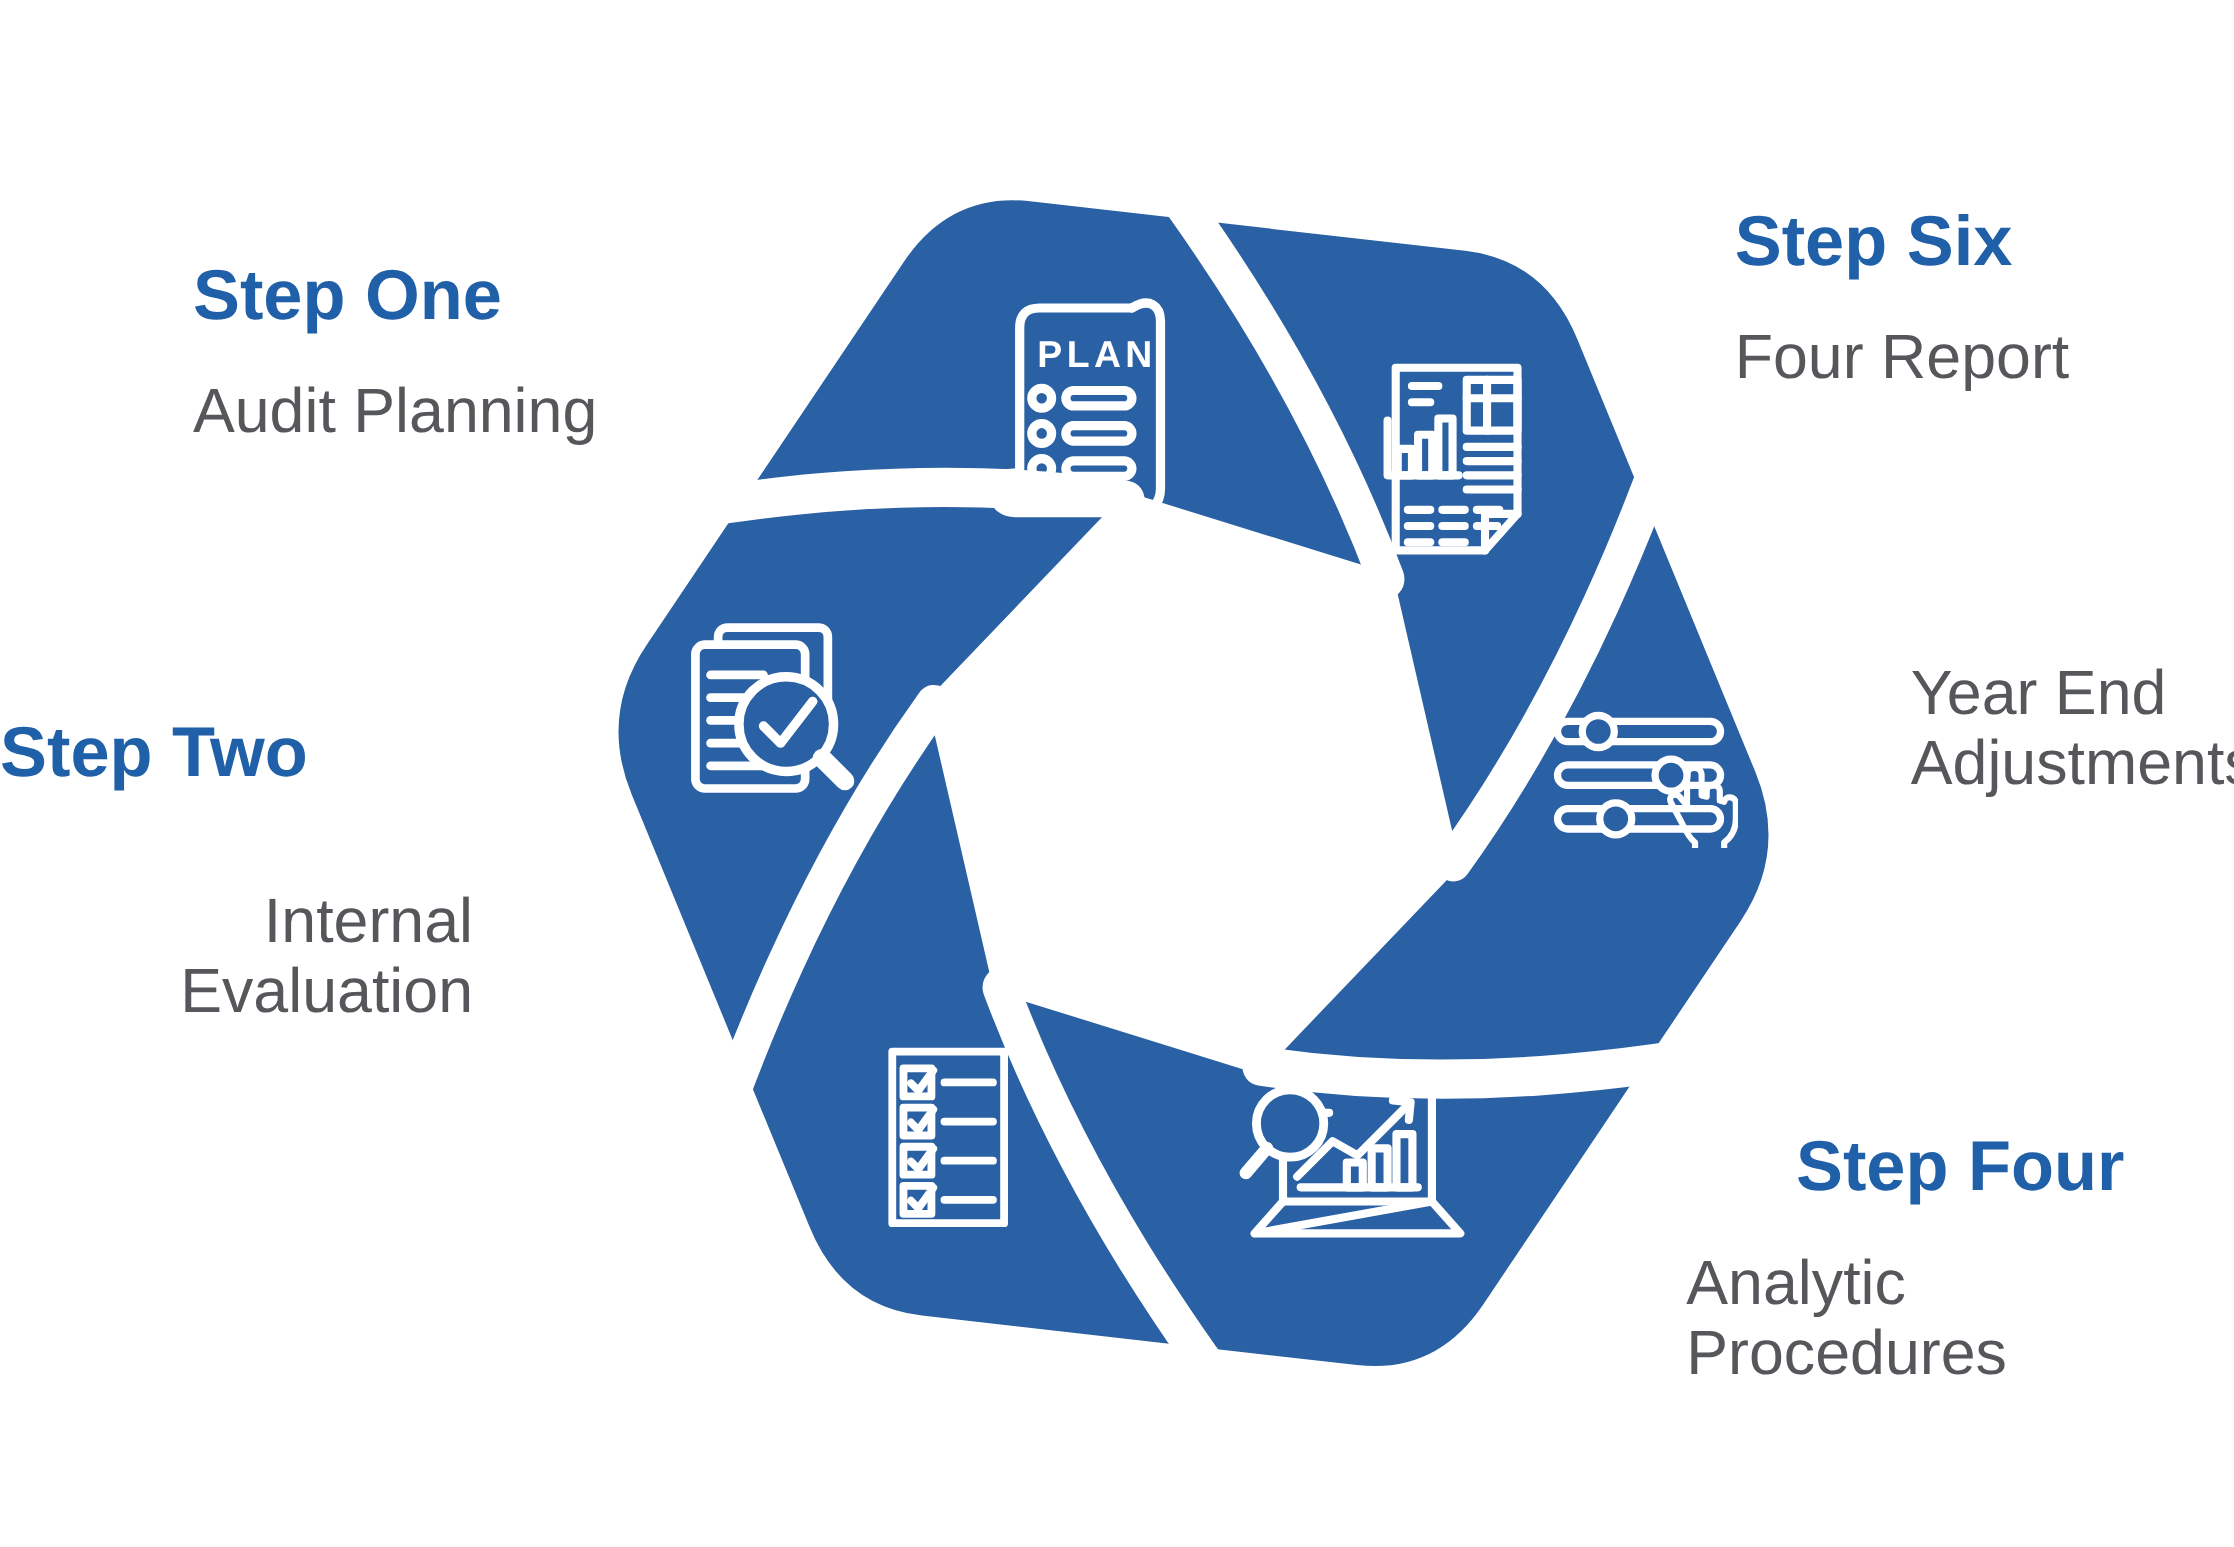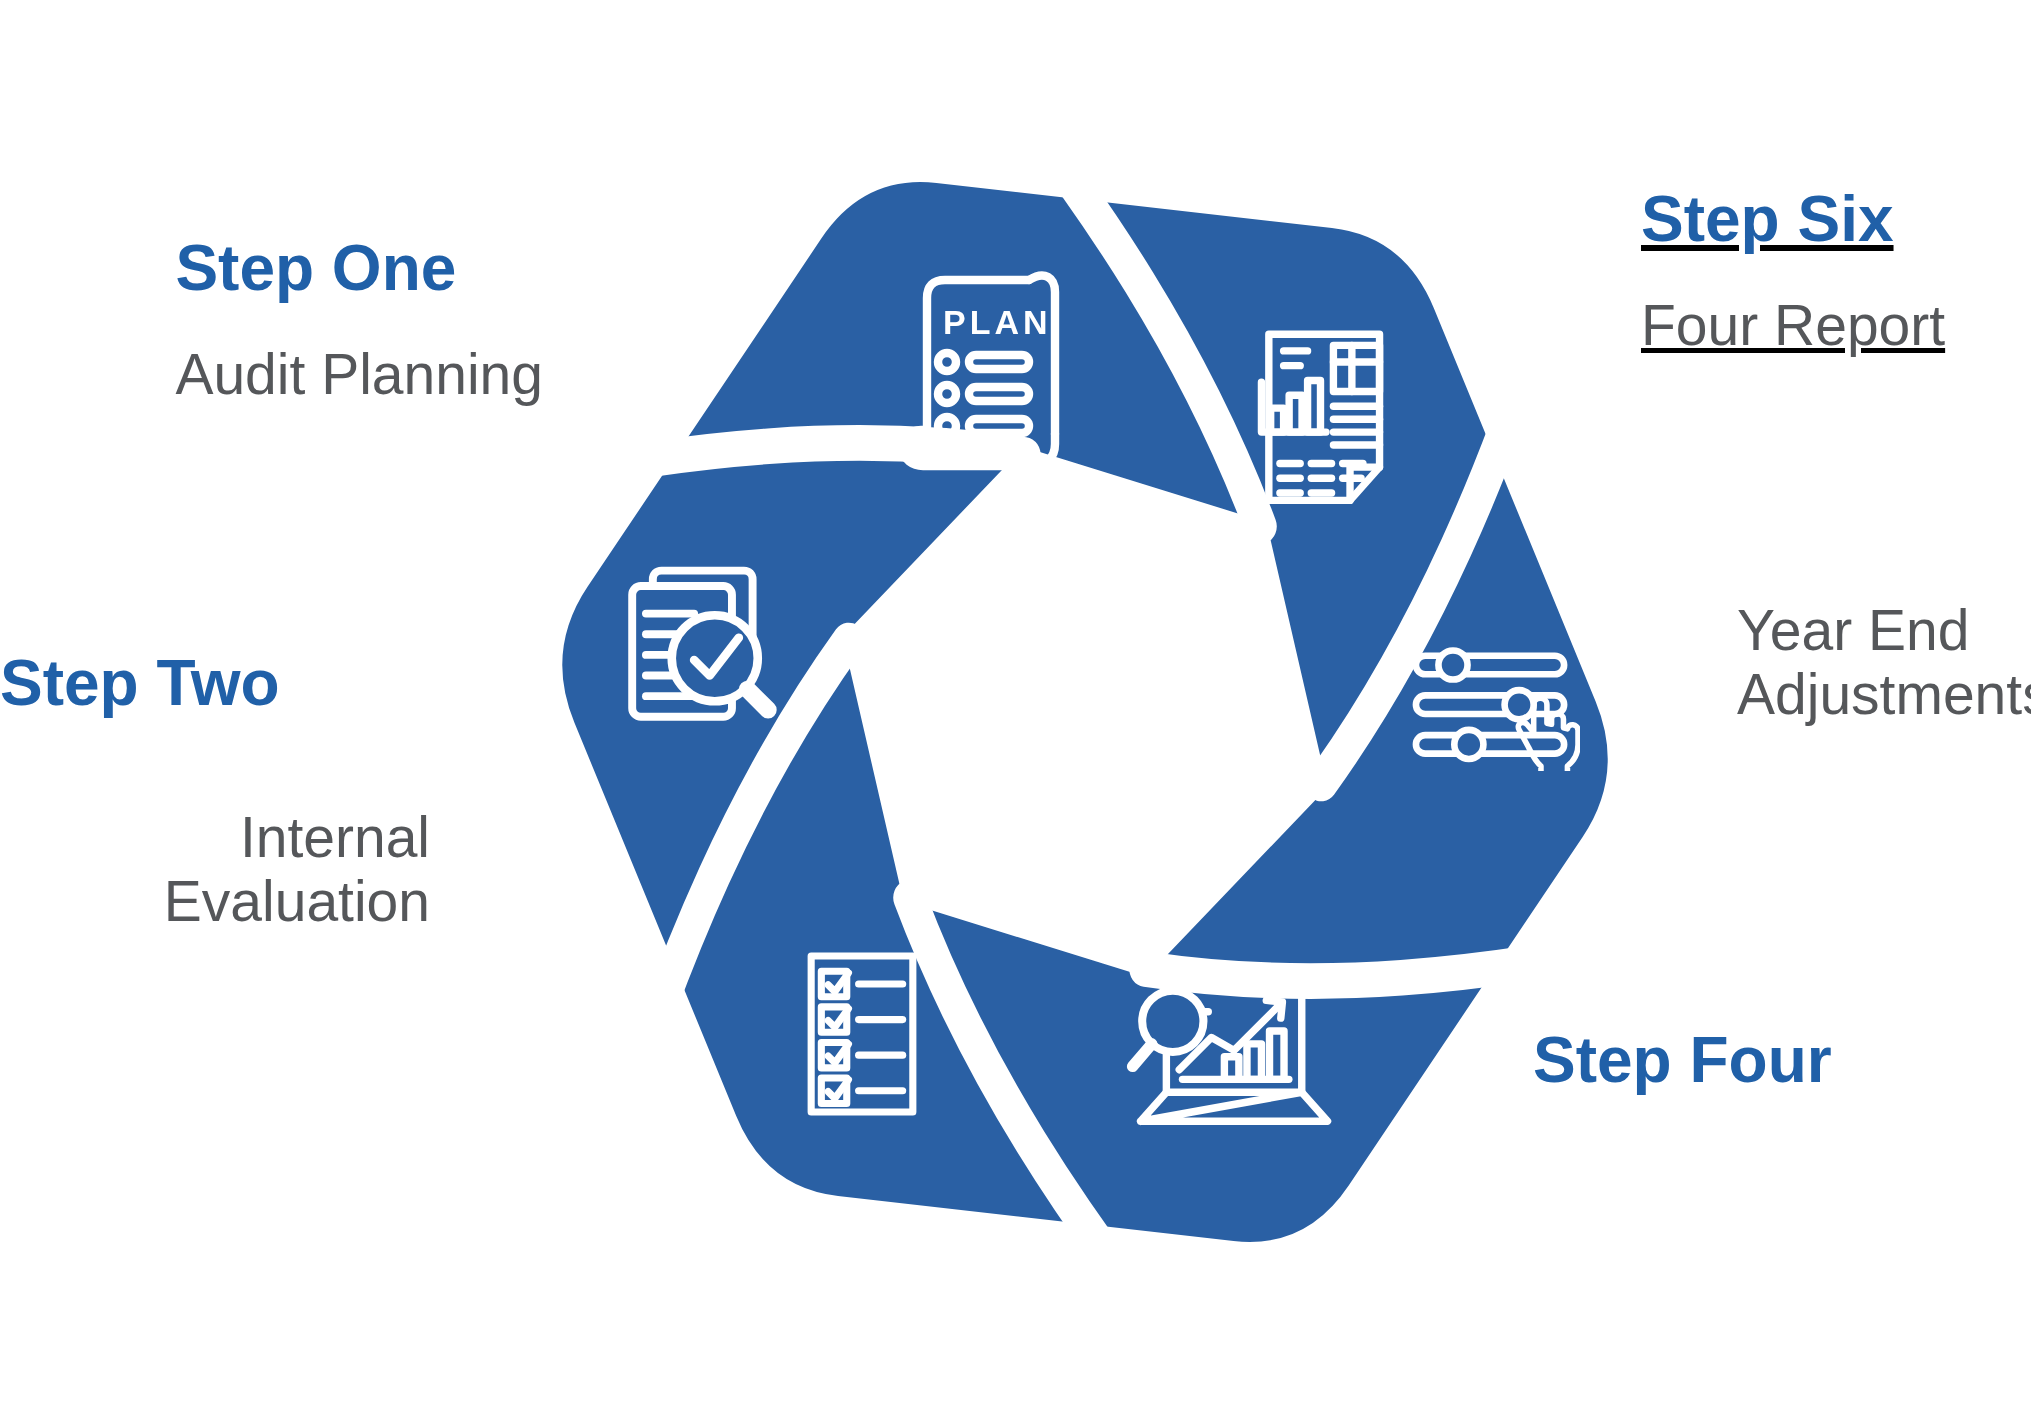--- a/index.html
+++ b/index.html
@@ -181,24 +181,25 @@
   </div>
 
   <div class="label right" style="right:1601px;top:651px;gap:48px;">
     <div class="step-title">Step Two</div>
     <div class="step-sub">Internal Evaluation</div>
   </div>
 
 
   <div class="label left" style="left:1533px;top:1028px;align-items:center;">
     <div class="step-title">Step Four</div>
+    <div class="step-sub">Analytic Procedures</div>
   </div>
 
   <div class="label left" style="left:1737px;top:556px;">
     <div class="step-sub" style="max-width:360px;">Year End Adjustments</div>
   </div>
 
-  <div class="label left" style="left:1641px;top:187px;text-decoration:underline;">
+  <div class="label left" style="left:1577px;top:187px;">
     <div class="step-title">Step Six</div>
     <div class="step-sub">Four Report</div>
   </div>
 
 </div>
 
 </body></html>

